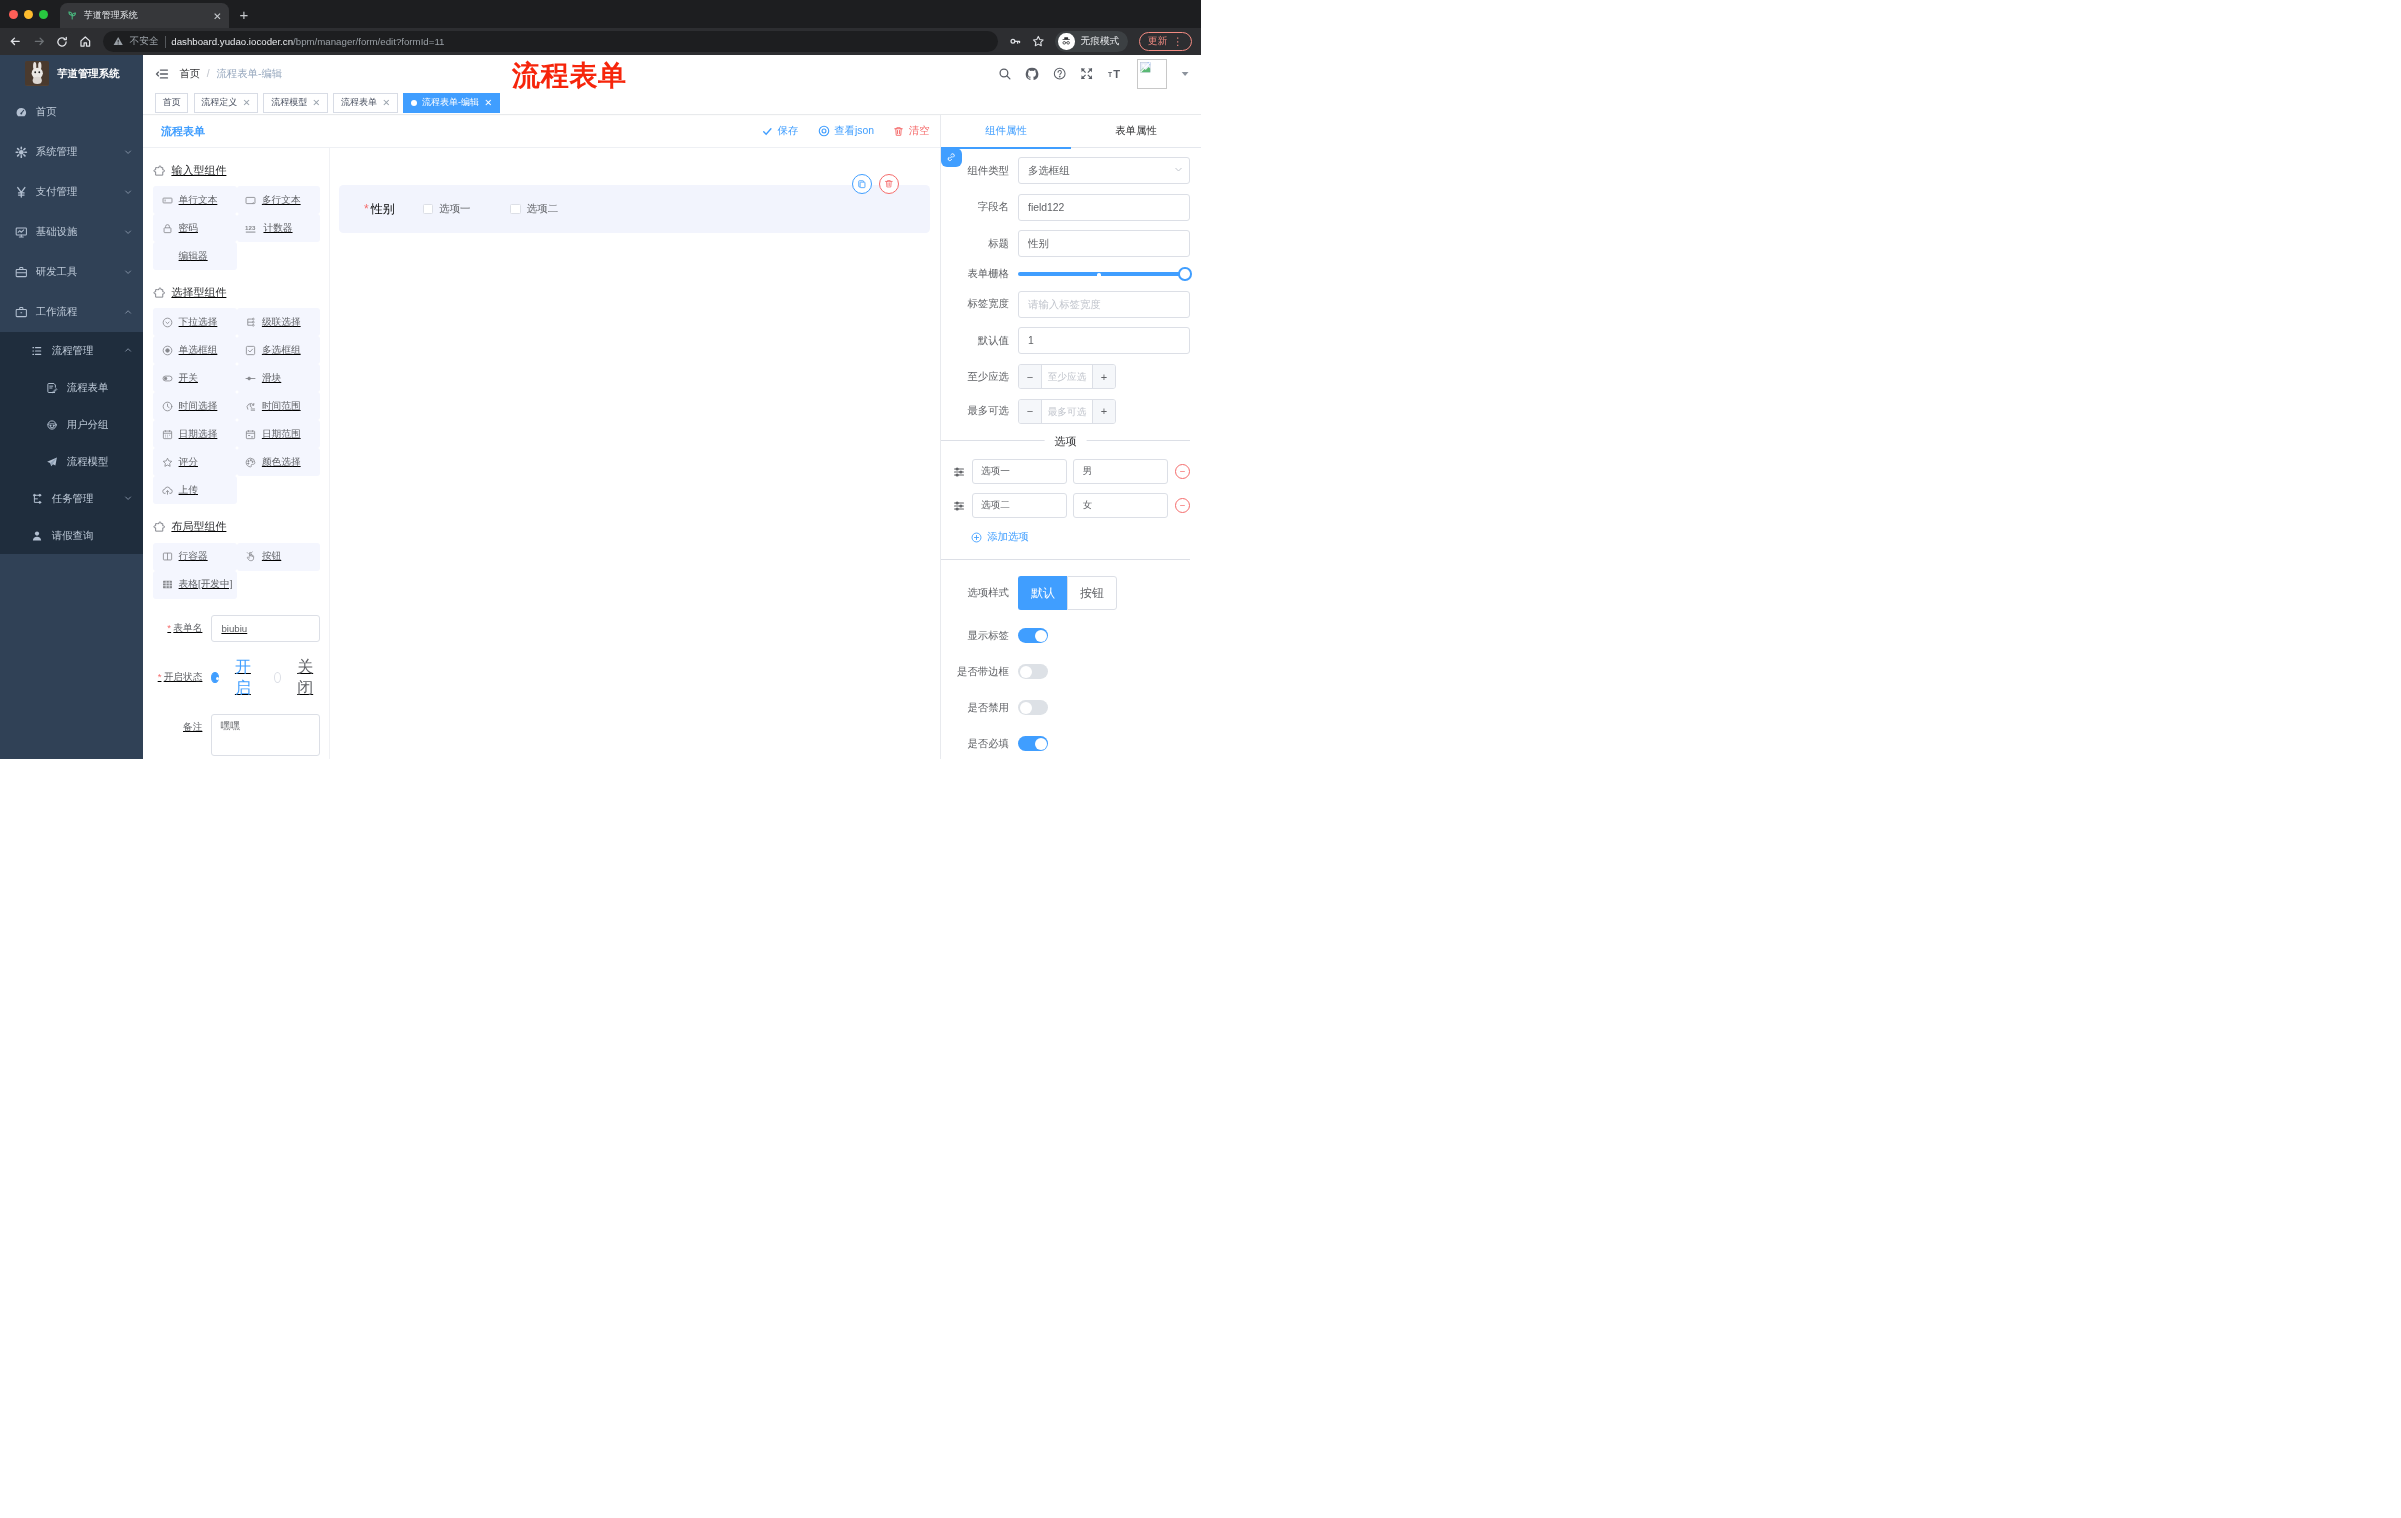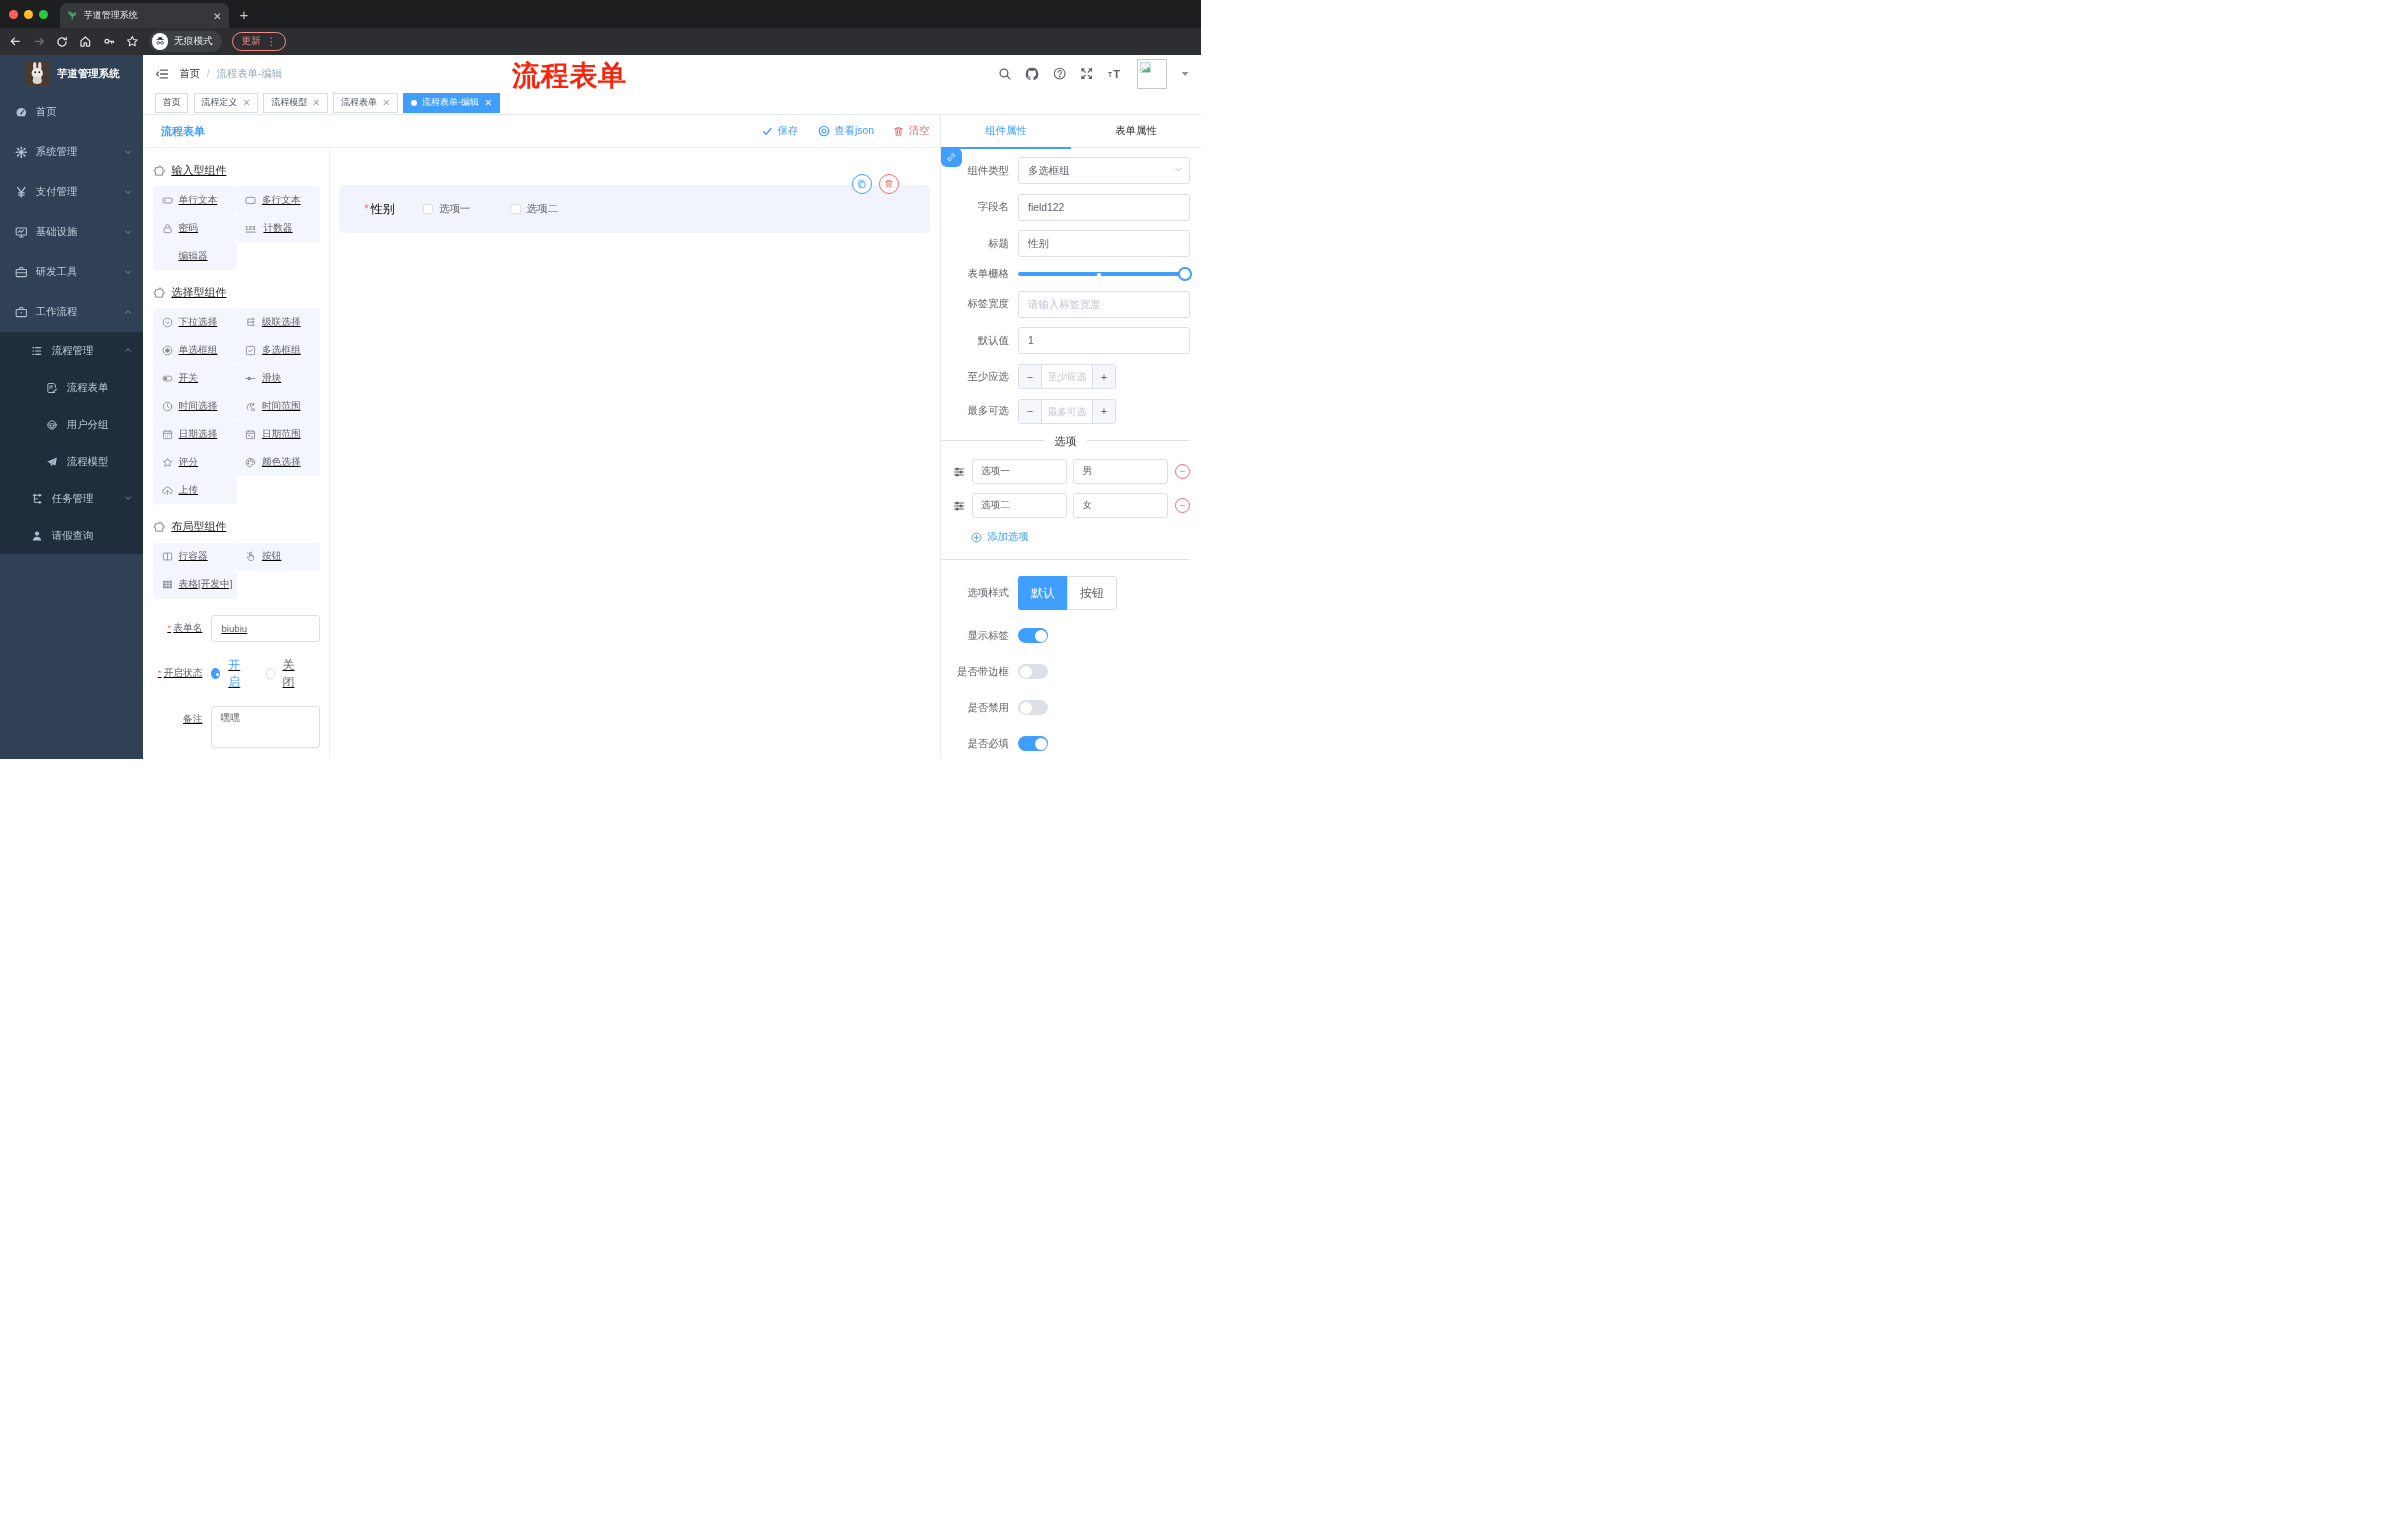--- a/index.html
+++ b/index.html
@@ -84,21 +84,21 @@
   .citem .ic{color:#85878c;flex-shrink:0;}
   .citem .ic.blank{width:11px;}
 
   .lform{margin-top:16.3px;}
   .lrow{display:flex;align-items:center;margin-bottom:15px;}
   .lrow .llabel{width:58px;text-align:right;padding-right:9px;font-size:9.7px;color:#606266;flex-shrink:0;}
   .req{color:#f56c6c;margin-right:2.2px;}
   .tin{height:27px;border:0.7px solid #dcdfe6;border-radius:3px;padding:0 9px;font-size:9.7px;color:#606266;width:100%;outline:none;background:#fff;}
   .tarea{position:relative;width:100%;}
   .tarea textarea{width:100%;height:42px;border:0.7px solid #dcdfe6;border-radius:3px;padding:5.2px 8.2px;font-size:9.7px;color:#606266;resize:none;outline:none;}
-  .radio{display:flex;align-items:center;gap:8px;margin-right:19.3px;font-size:12px;color:#606266;cursor:pointer;}
+  .radio{display:flex;align-items:center;gap:16px;margin-right:19.3px;font-size:16px;color:#606266;cursor:pointer;}
   .rdot{width:11px;height:11px;border-radius:50%;border:0.7px solid #dcdfe6;background:#fff;}
   .radio.on .rdot{background:#409eff;border-color:#409eff;position:relative;}
   .radio.on .rdot::after{content:"";position:absolute;left:3.3px;top:3.3px;width:3px;height:3px;border-radius:50%;background:#fff;}
   .radio.on .rlb{color:#409eff;}
 
   .canvas{flex:1;padding:12px 10.4px 0 7.4px;position:relative;min-width:0;}
   .frow{display:flex;align-items:center;margin-top:1.5px;}
   .frow .flabel{width:74px;text-align:right;padding-right:9px;font-size:10.4px;color:#606266;flex-shrink:0;}
   .phone-input{flex:1;height:30px;border:0.7px solid #dcdfe6;border-radius:3px;padding:0 11px;font-size:10.4px;color:#606266;outline:none;}
   .phone-input::placeholder{color:#c0c4cc;}
@@ -194,20 +194,31 @@
           <svg width="12" height="12" viewBox="0 0 16 16" fill="none" stroke="currentColor" stroke-width="1.7" stroke-linecap="round">
             <path d="M13.5 8a5.5 5.5 0 11-1.6-3.9"></path>
             <path d="M13.7 1.8v3h-3" stroke-linejoin="round"></path>
           </svg>
         </span>
       <span class="navic">
           <svg width="12.6" height="12.6" viewBox="0 0 16 16" fill="none" stroke="currentColor" stroke-width="1.6" stroke-linejoin="round">
             <path d="M2.5 7.5L8 2.5l5.5 5V14h-4v-4h-3v4h-4z"></path>
           </svg>
         </span>
+      <div class="urlbar">
+        <span>
+            <svg width="10.4" height="10.4" viewBox="0 0 16 16">
+              <path d="M8 1.5L15 14H1z" fill="#9aa0a6"></path>
+              <path d="M8 6v4M8 11.5v1.4" stroke="#1d1e20" stroke-width="1.4"></path>
+            </svg>
+          </span>
+        <span>不安全</span>
+        <span class="url-sep"></span>
+        <span><span class="url-host">dashboard.yudao.iocoder.cn</span><span class="url-path">/bpm/manager/form/edit?formId=11</span></span>
+      </div>
       <div class="chrome-right">
         <span class="navic">
             <svg width="12.6" height="12.6" viewBox="0 0 16 16" fill="none" stroke="currentColor" stroke-width="1.6" stroke-linecap="round">
               <circle cx="5" cy="8" r="2.4"></circle>
               <path d="M7.4 8h6M11 8v2.4M13.4 8v1.6"></path>
             </svg>
           </span>
         <span class="navic">
             <svg width="12.6" height="12.6" viewBox="0 0 16 16" fill="none" stroke="currentColor" stroke-width="1.4" stroke-linejoin="round">
               <path d="M8 1.8l1.9 3.9 4.3.6-3.1 3 .7 4.3L8 11.6l-3.8 2 .7-4.3-3.1-3 4.3-.6z"></path>

